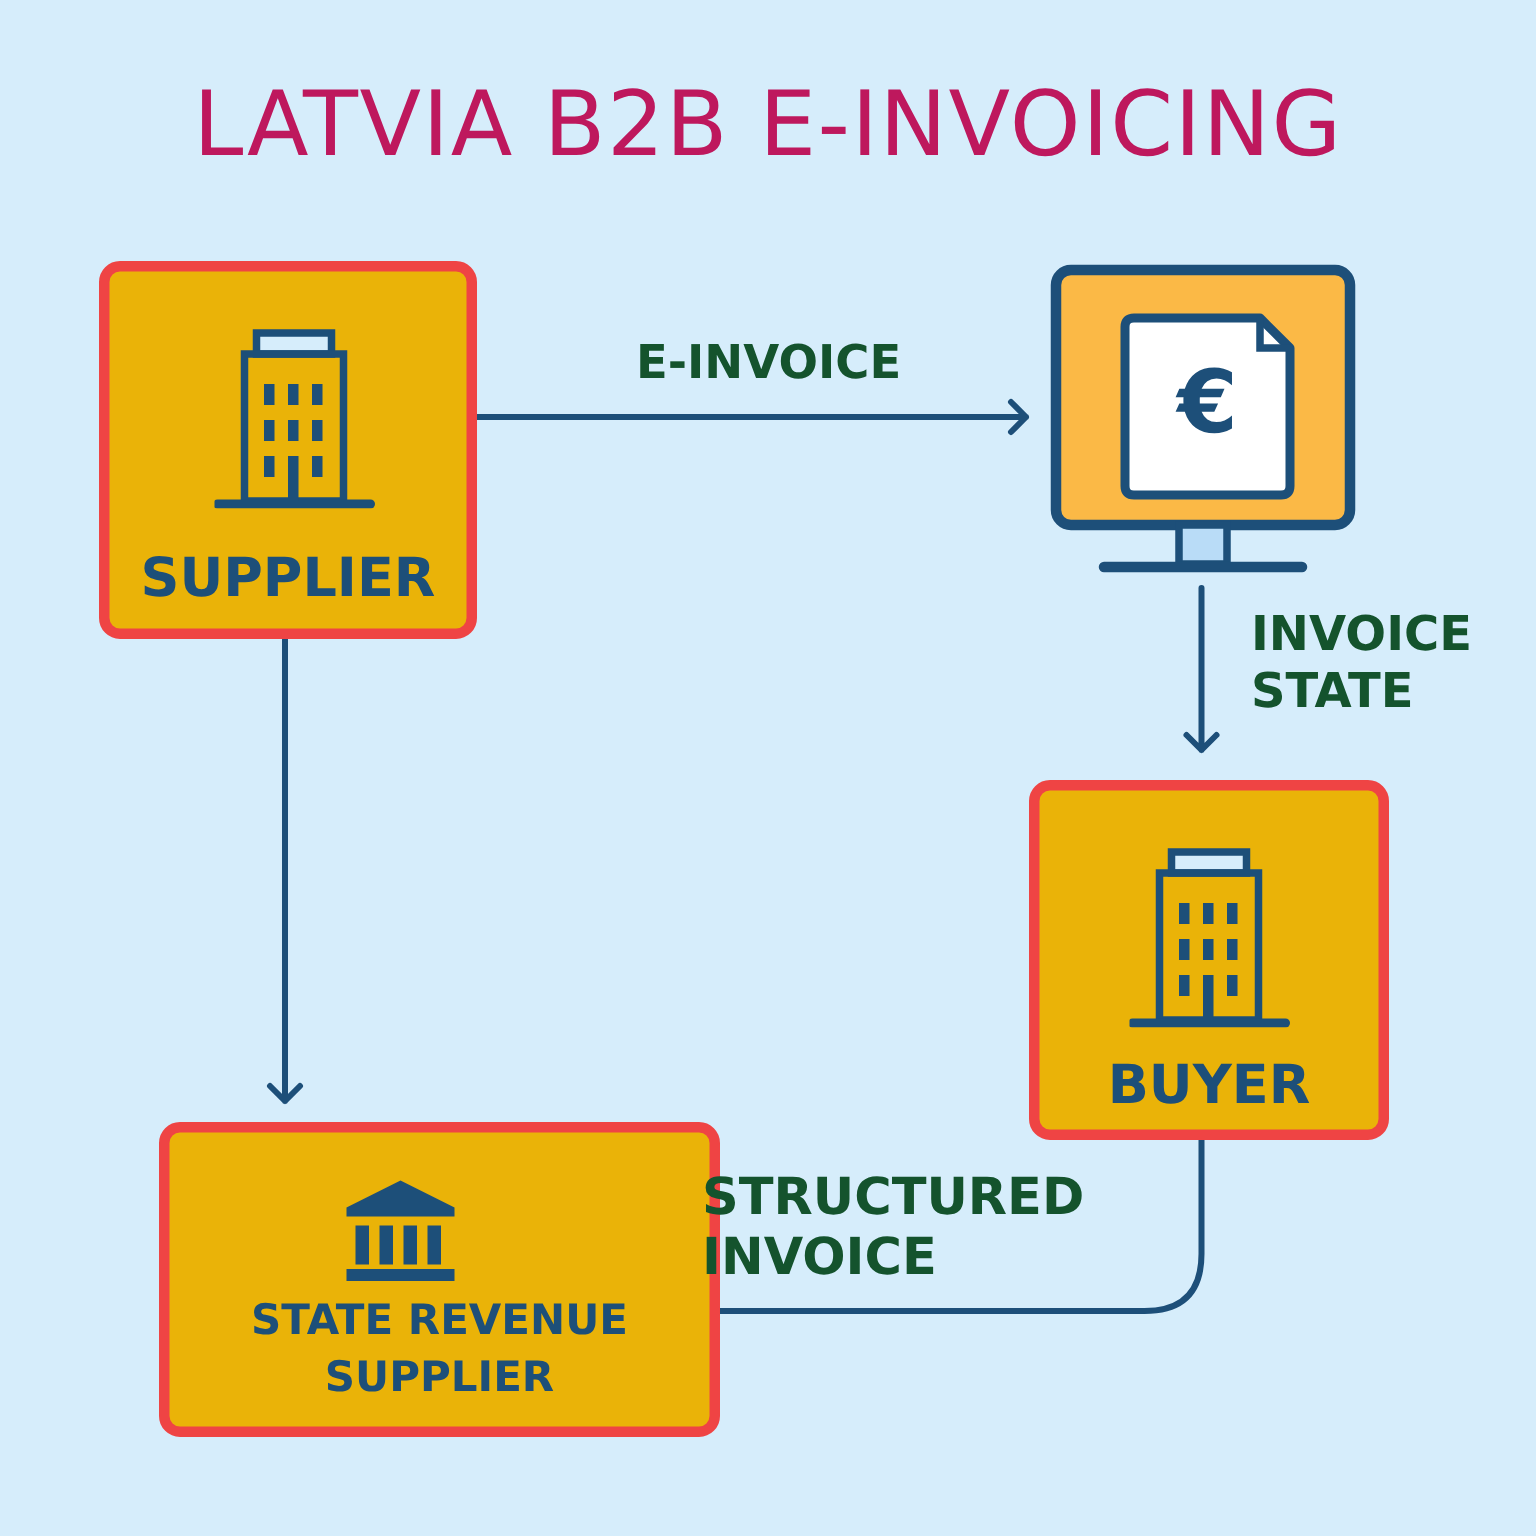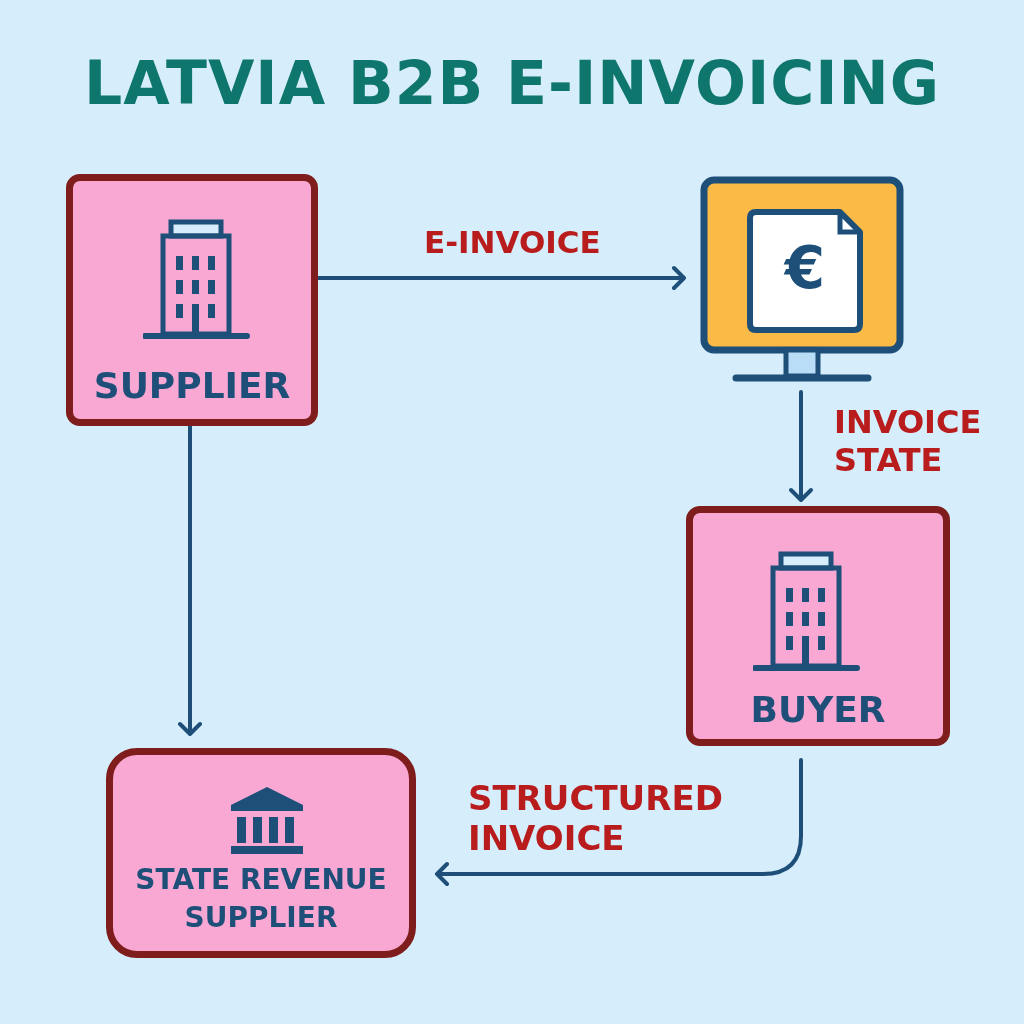--- a/index.html
+++ b/index.html
@@ -5,33 +5,33 @@
     html, body { margin: 0; padding: 0; }
     body {
       width: 1024px; height: 1024px; overflow: hidden;
       background: #d6edfb;
       font-family: "DejaVu Sans", "Liberation Sans", sans-serif;
       color: #1d4f79;
       position: relative;
     }
     .title {
       position: absolute; left: 0; top: 48px; width: 1024px;
-      text-align: center; font-size: 60px; font-weight: bold;
-      letter-spacing: 1px; color: #0f766e;
+      text-align: center; font-size: 60px; font-weight: normal;
+      letter-spacing: 1px; color: #be185d;
     }
     .box {
       position: absolute; box-sizing: border-box;
-      background: #f9a8d4; border: 7px solid #7f1d1d; border-radius: 14px;
+      background: #eab308; border: 7px solid #ef4444; border-radius: 14px;
     }
     .box .label {
       position: absolute; left: 0; right: 0; text-align: center;
       font-weight: bold; color: #1d4f79;
     }
     .flow-label {
-      position: absolute; font-weight: bold; color: #b91c1c; line-height: 1.18;
+      position: absolute; font-weight: bold; color: #14532d; line-height: 1.18;
     }
     svg.connectors { position: absolute; left: 0; top: 0; }
     .icon { position: absolute; }
   </style>
 </head>
 <body>
 
 <div class="title">LATVIA B2B E-INVOICING</div>
 
 <svg class="connectors" width="1024" height="1024">
@@ -73,21 +73,21 @@
   <svg class="icon" style="left:0; top:0;" width="204" height="208" viewBox="0 0 204 208">
     <rect x="4" y="4" width="196" height="170" rx="10" fill="#fbb946" stroke="#1d4f79" stroke-width="7"></rect>
     <rect x="86" y="174" width="32" height="26" fill="#b9dcf7" stroke="#1d4f79" stroke-width="5"></rect>
     <line x1="36" y1="202" x2="168" y2="202" stroke="#1d4f79" stroke-width="7" stroke-linecap="round"></line>
     <path d="M56 36 H140 L160 56 V148 Q160 154 154 154 H56 Q50 154 50 148 V42 Q50 36 56 36 Z" fill="#ffffff" stroke="#1d4f79" stroke-width="6" stroke-linejoin="round"></path>
     <path d="M140 36 V56 H160" fill="none" stroke="#1d4f79" stroke-width="5"></path>
   </svg>
   <div style="position:absolute; left:50px; top:58px; width:110px; text-align:center; font-size:58px; font-weight:bold; color:#1d4f79;">€</div>
 </div>
 
-<div class="box" style="left:686px; top:506px; width:264px; height:240px;">
+<div class="box" style="left:686px; top:520px; width:240px; height:240px;">
   <svg class="icon" style="left:60px; top:38px;" width="110" height="120" viewBox="0 0 110 120">
     <g fill="none" stroke="#1d4f79" stroke-width="5">
       <rect x="28" y="3" width="50" height="14" fill="#d6edfb"></rect>
       <rect x="20" y="17" width="66" height="98"></rect>
     </g>
     <line x1="2" y1="117" x2="104" y2="117" stroke="#1d4f79" stroke-width="6" stroke-linecap="round"></line>
     <g fill="#1d4f79">
       <rect x="33" y="37" width="7" height="14"></rect>
         <rect x="49" y="37" width="7" height="14"></rect>
         <rect x="65" y="37" width="7" height="14"></rect>
@@ -95,21 +95,21 @@
         <rect x="49" y="61" width="7" height="14"></rect>
         <rect x="65" y="61" width="7" height="14"></rect>
       <rect x="33" y="85" width="7" height="14"></rect>
         <rect x="65" y="85" width="7" height="14"></rect>
       <rect x="49" y="85" width="7" height="30"></rect>
     </g>
   </svg>
   <div class="label" style="top:176px; font-size:36px;">BUYER</div>
 </div>
 
-<div class="box" style="left:106px; top:748px; width:310px; height:210px;border-radius:31px;">
+<div class="box" style="left:106px; top:748px; width:374px; height:210px;">
   <svg class="icon" style="left:114px; top:30px;" width="80" height="70" viewBox="0 0 80 70">
     <g fill="#1d4f79">
       <path d="M40 2 L76 20 V26 H4 V20 Z"></path>
       <rect x="10" y="32" width="9" height="26"></rect>
       <rect x="26" y="32" width="9" height="26"></rect>
       <rect x="42" y="32" width="9" height="26"></rect>
       <rect x="58" y="32" width="9" height="26"></rect>
       <rect x="4" y="61" width="72" height="8"></rect>
     </g>
   </svg>

